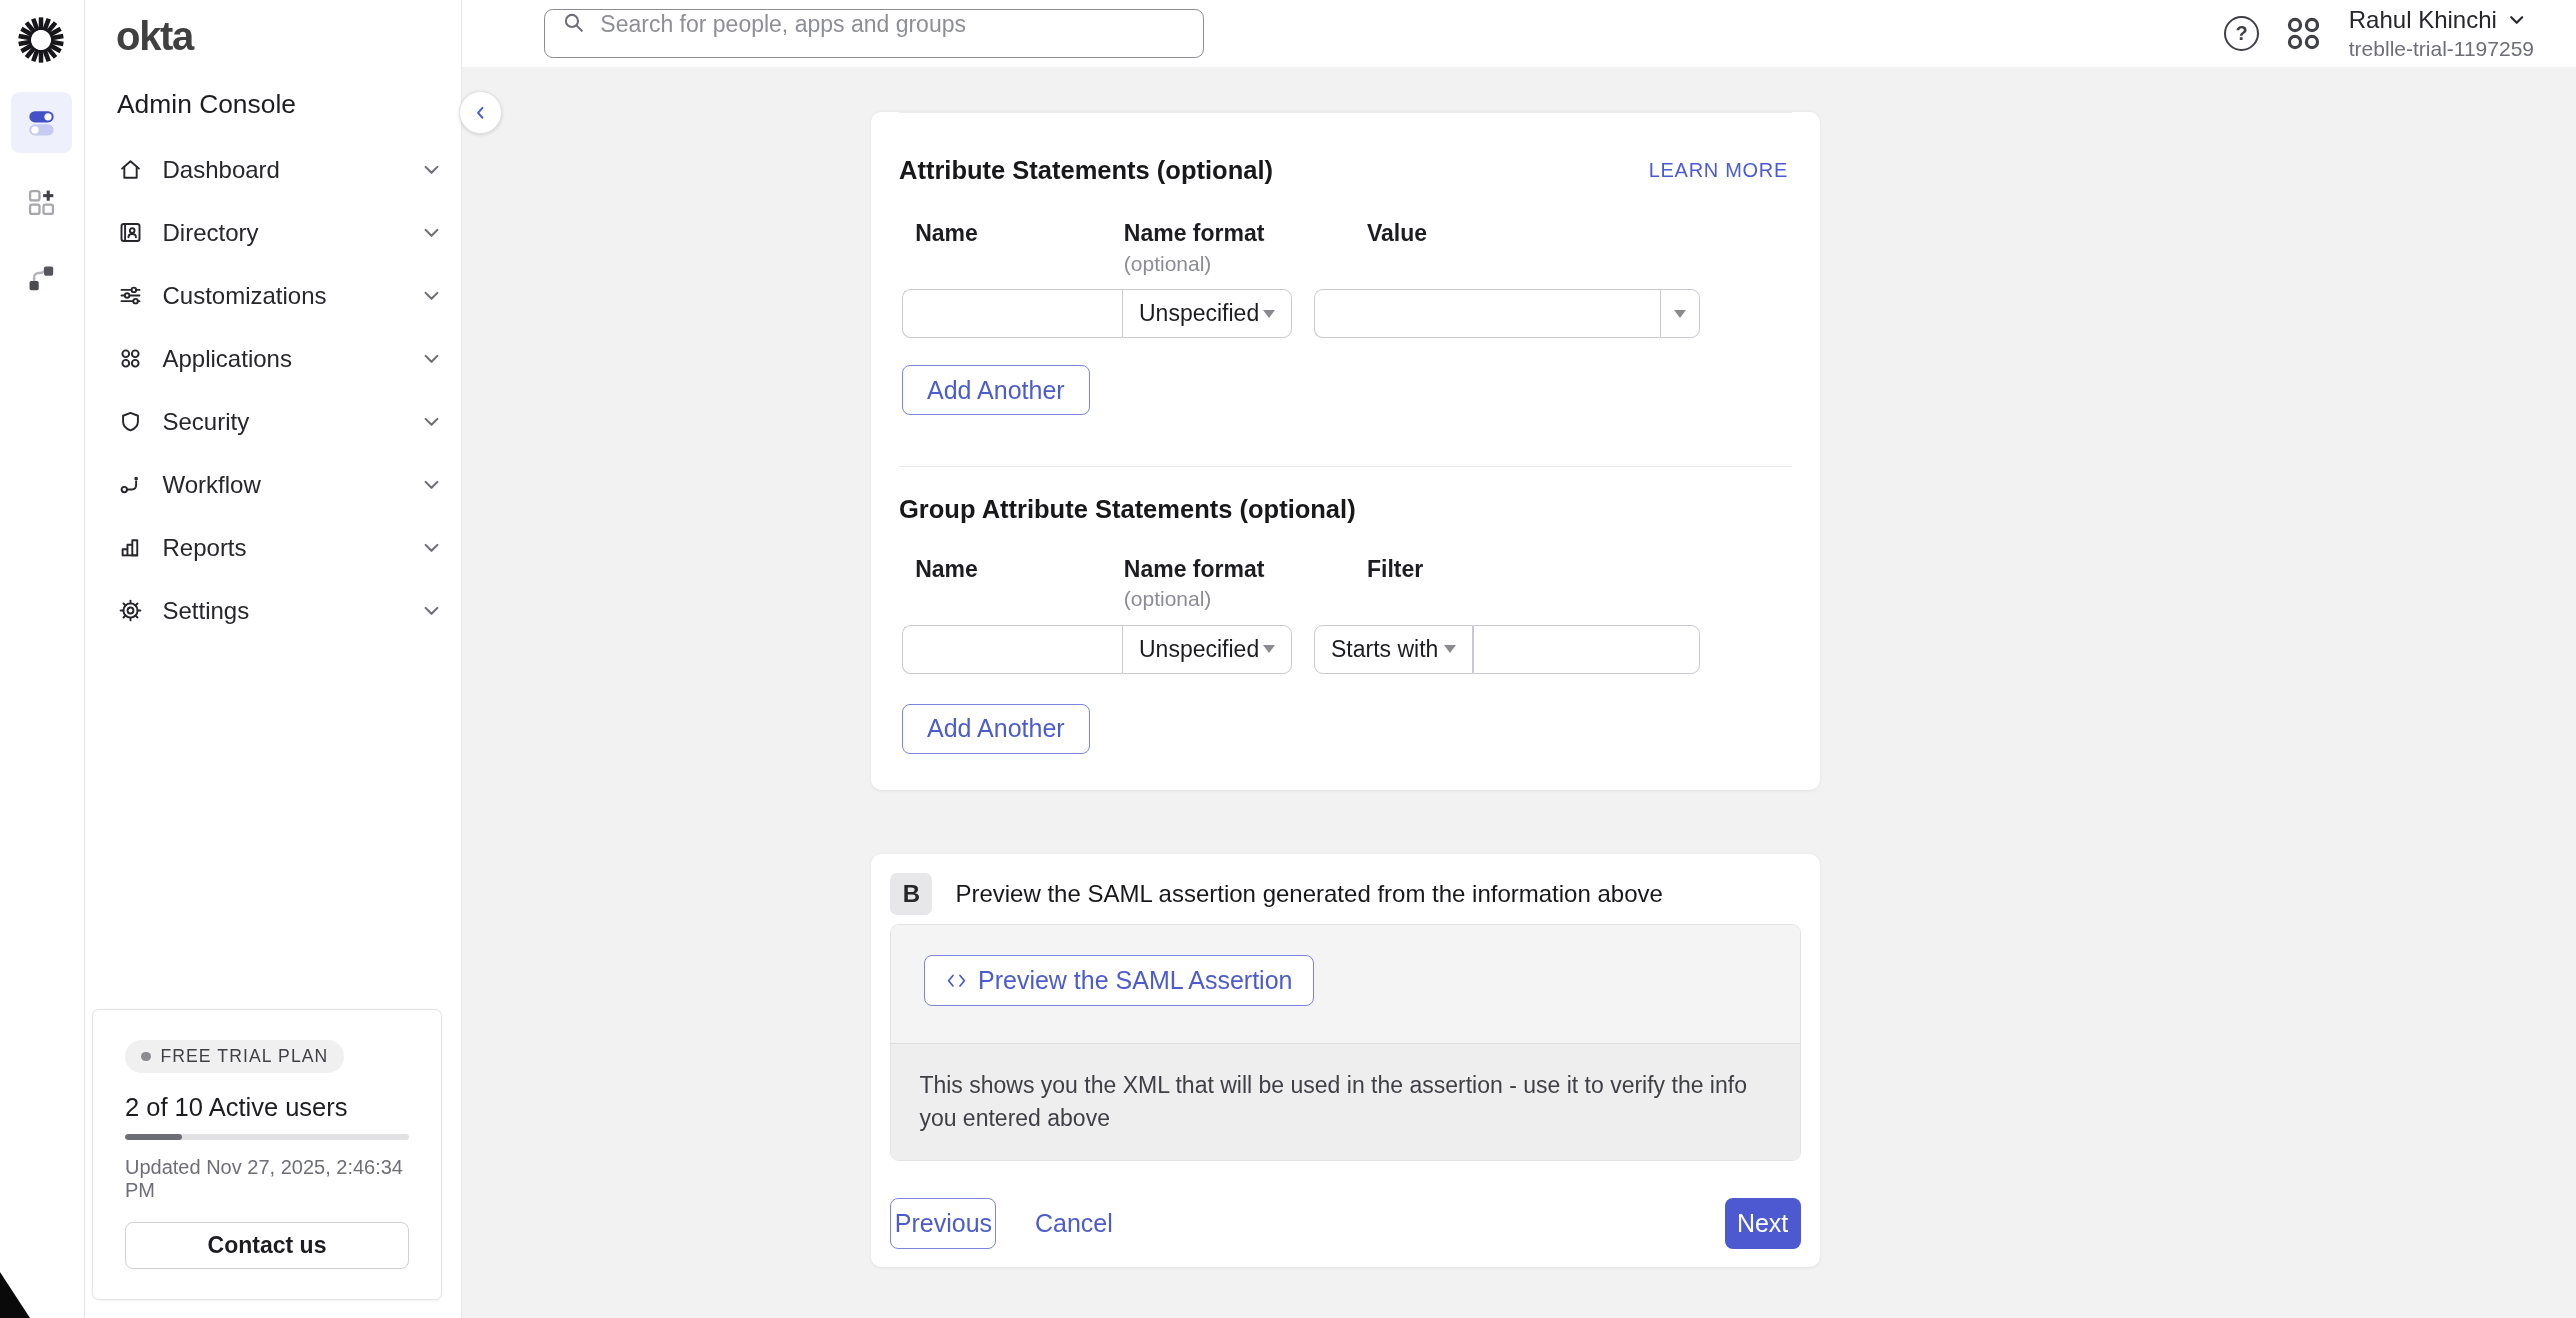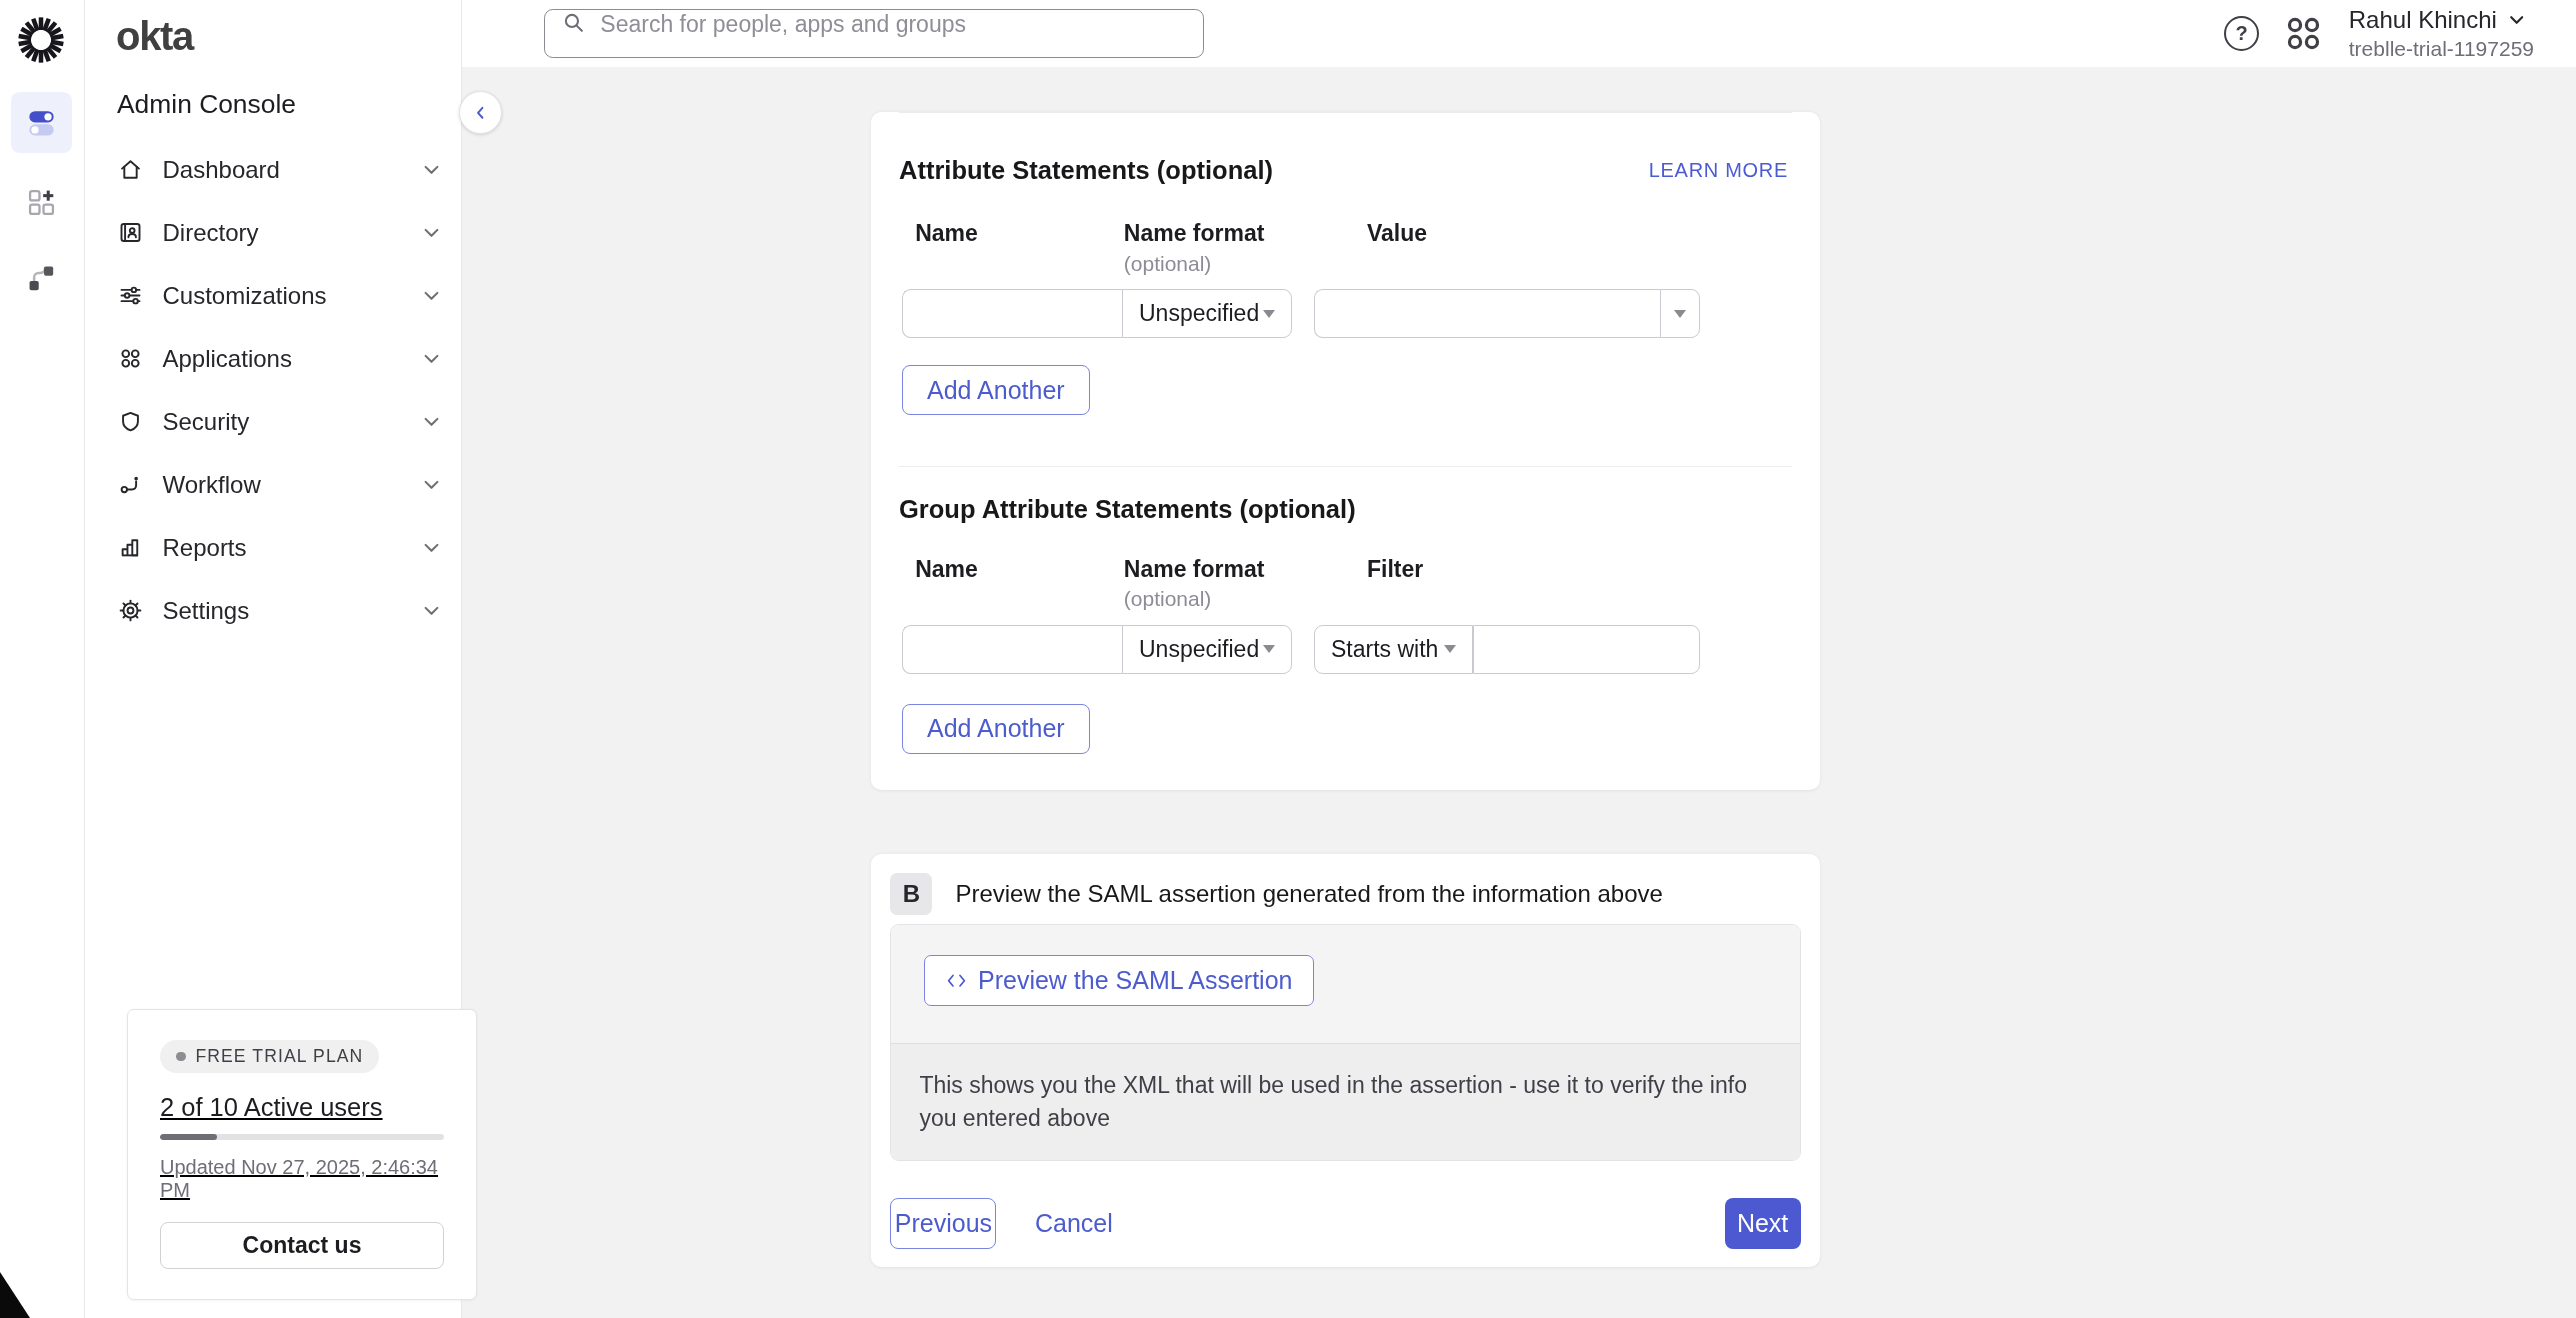--- a/index.html
+++ b/index.html
@@ -84,30 +84,30 @@
 
   
   .card2{margin-top:64px;padding:19.4px 19.4px 17.6px 19.4px;box-sizing:border-box;}
   .step-row{display:flex;align-items:center;gap:23px;}
   .step-badge{width:42px;height:42px;border-radius:7px;background:#e7e7e9;display:flex;align-items:center;justify-content:center;
     font-size:24px;font-weight:600;color:#26262b;}
   .step-title{font-size:24px;color:#18181b;}
   .preview-panel{margin-top:8.8px;border-radius:8.8px;overflow:hidden;border:0.9px solid #e3e3e6;}
   .panel-top{background:#f4f4f5;padding:30px 33px;height:118px;box-sizing:border-box;}
   .panel-bottom{background:#eeeeef;border-top:0.9px solid #dededf;padding:25px 28px;height:117px;box-sizing:border-box;}
-  .preview-btn{height:51px;padding:0 21px;gap:10.6px;background:#fff;border-radius:7px;}
+  .preview-btn{height:51px;padding:0 21px;gap:10.6px;background:#fff;}
   .panel-desc{font-size:23px;color:#3f3f46;line-height:33px;max-width:845px;}
   .actions-row{margin-top:37px;display:flex;align-items:center;}
   .btn-previous{height:51px;width:106px;}
   .btn-cancel{border:none;background:transparent;color:#4c5ccc;height:51px;padding:0 21px;margin-left:17.6px;}
   .btn-next{margin-left:auto;height:51px;width:76px;background:#4c59d0;color:#fff;border:none;}
 
   
-  .trial-box{position:absolute;left:43px;bottom:17.6px;width:350px;box-sizing:border-box;background:#fff;
-    border:0.9px solid #e4e4e7;border-radius:7px;padding:30px 32px;box-shadow:0 0.9px 2.6px rgba(0,0,0,.05);text-decoration:underline;}
+  .trial-box{position:absolute;left:8px;bottom:17.6px;width:350px;box-sizing:border-box;background:#fff;
+    border:0.9px solid #e4e4e7;border-radius:7px;padding:30px 32px;box-shadow:0 0.9px 2.6px rgba(0,0,0,.05);}
   .trial-badge{display:inline-flex;align-items:center;gap:9.7px;background:#f0f0f1;border-radius:879px;padding:6.2px 16px;}
   .trial-dot{width:9.7px;height:9.7px;border-radius:50%;background:#8c8c91;}
   .trial-badge-label{font-size:17.6px;letter-spacing:1.1px;font-weight:500;color:#3f3f46;}
   .trial-users{margin-top:20px;font-size:25.5px;color:#1d1d21;}
   .trial-track{margin-top:11.4px;height:6.2px;border-radius:3.5px;background:#e2e2e5;overflow:hidden;}
   .trial-fill{height:100%;background:#6e6e77;border-radius:3.5px;}
   .trial-updated{margin-top:16.7px;font-size:20px;color:#6e6e77;}
   .contact-btn{margin-top:20px;width:100%;height:47px;border:0.9px solid #d1d1d6;border-radius:8px;background:#fff;
     font-size:23px;font-weight:600;color:#1d1d21;font-family:inherit;cursor:pointer;}
 

